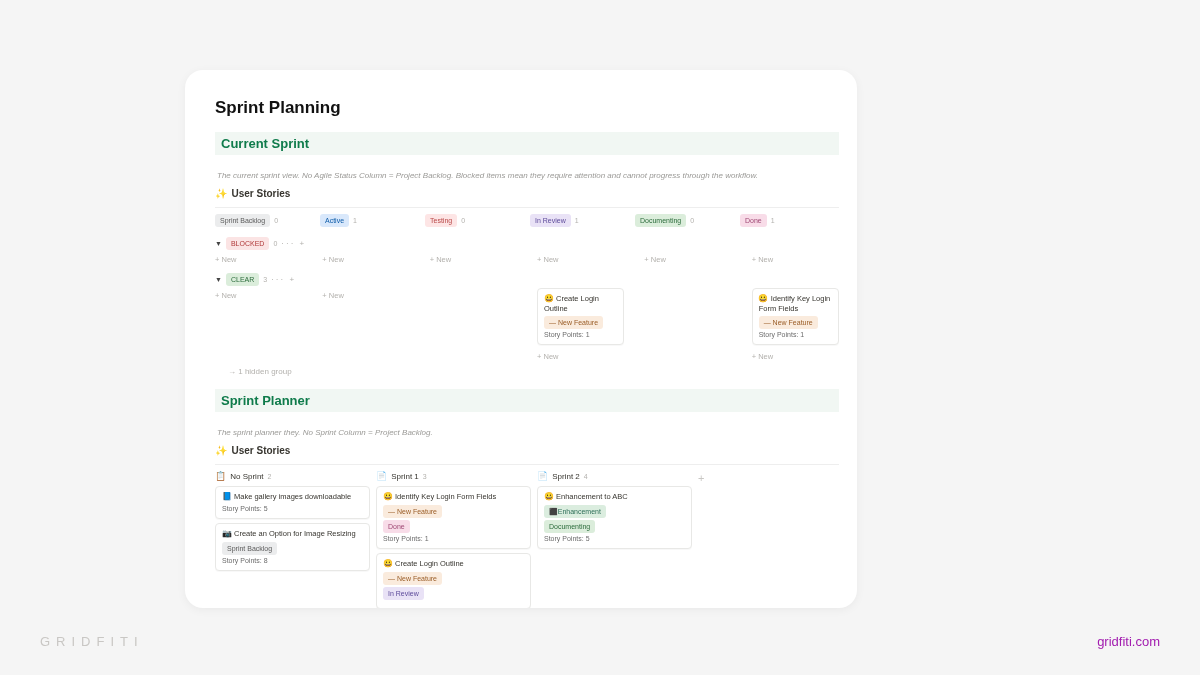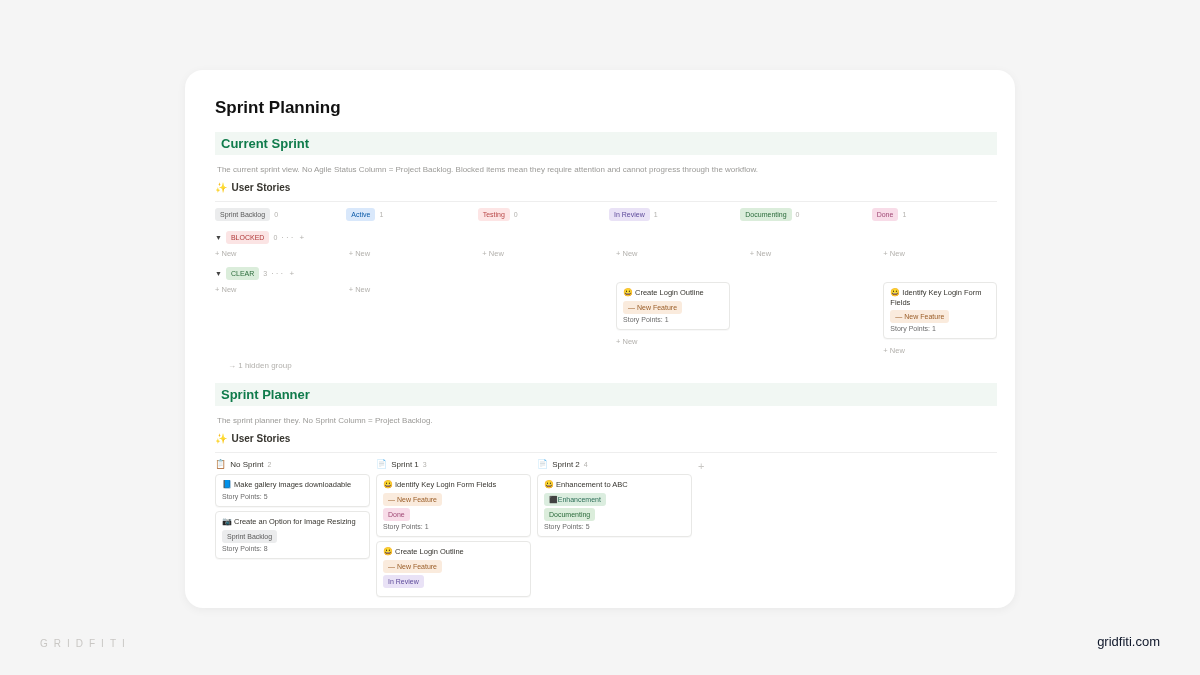--- a/index.html
+++ b/index.html
@@ -10,36 +10,37 @@
   height: 675px;
   overflow: hidden;
   position: relative;
   color: #37352f;
   font-size: 9px;
 }
 .window {
   position: absolute;
   left: 185px;
   top: 70px;
-  width: 830px;
+  width: 672px;
   height: 538px;
   background: #fff;
   border-radius: 18px;
   box-shadow: 0 2px 10px rgba(0,0,0,0.05);
   padding: 28px 18px 0 30px;
   overflow: hidden;
 }
 .page-title { font-size: 17px; font-weight: 700; margin-bottom: 14px; color: #111; }
 .section-header {
   background: #f1f7f3;
   padding: 4px 6px;
-  margin-bottom: 10px;
+  margin-bottom: 16px;
 }
 .section-header h2 { font-size: 13px; font-weight: 700; color: #0f7b4b; }
 .section-desc {
+  font-style: italic;
   color: #9b9a97;
   font-size: 8px;
   margin-bottom: 8px;
   padding-left: 2px;
 }
 .db-title { display: flex; align-items: center; gap: 4px; font-size: 10px; font-weight: 600; margin-bottom: 8px; }
 .db-icon { font-size: 10px; }
 .kanban-cols { display: flex; gap: 6px; border-top: 1px solid #eee; padding-top: 6px; margin-bottom: 4px; }
 .kcol { flex: 1; min-width: 0; }
 .kcol-head { display: flex; align-items: center; gap: 4px; margin-bottom: 4px; font-size: 8px; }
@@ -58,21 +59,21 @@
 .tag-green  { background: #dbeddb; color: #2b6b3b; }
 .tag-pink   { background: #f8dce8; color: #a04a76; }
 .tag-red    { background: #fbe4e4; color: #b03939; }
 .tag-orange { background: #faebdd; color: #9a5d27; }
 .tag-teal   { background: #dbeddf; color: #2d6e58; }
 .tag-redS   { background: #fbd9d9; color: #b02626; }
 .count { color: #b3b1ad; font-size: 7px; }
 .group-row { display: flex; align-items: center; gap: 4px; margin: 6px 0 2px 0; font-size: 8px; }
 .tri { color: #444; font-size: 7px; cursor: pointer; }
 .grp-ctrls { color: #b3b1ad; font-size: 8px; letter-spacing: 2px; }
-.row-slots { display: flex; gap: 20px; }
+.row-slots { display: flex; gap: 20px; justify-content: flex-end; }
 .row-slots > div { flex: 1; min-width: 0; }
 .new-btn { color: #b3b1ad; font-size: 7.5px; padding: 3px 0; cursor: pointer; }
 .card {
   border: 1px solid #e8e8e6;
   border-radius: 4px;
   background: #fff;
   padding: 5px 6px 6px 6px;
   margin-bottom: 4px;
   box-shadow: 0 1px 1px rgba(15,15,15,0.03);
 }
@@ -88,25 +89,25 @@
 .footer-links { color: #b3b1ad; font-size: 8px; padding: 3px 0; cursor: pointer; margin-left: 13px; }
 .footer-links + .footer-links { margin-top: 0; }
 .planner-cols { display: flex; gap: 6px; border-top: 1px solid #eee; padding-top: 6px; }
 .pcol { width: 155px; }
 .pcol-head { display: flex; align-items: center; gap: 4px; font-size: 8px; margin-bottom: 5px; }
 .pcol-head .pemoji { font-size: 9px; }
 .pcol-head .pname { font-weight: 500; }
 .add-col { color: #c9c7c4; font-size: 11px; padding-top: 1px; cursor: pointer; }
 .brand-left {
   position: absolute; left: 40px; bottom: 26px;
-  letter-spacing: 6px; color: #c9c7c4; font-size: 10px; font-weight: 400; text-align: center;
+  letter-spacing: 6px; color: #c9c7c4; font-size: 13px; font-weight: 400; text-align: center;
 }
 .brand-right {
   position: absolute; right: 40px; bottom: 26px;
-  color: #0f172a; font-size: 13px;
+  color: #a21caf; font-size: 13px;
 }
 .spacer { height: 10px; }
 </style>
 </head>
 <body>
 
 <div class="window">
 
   <div class="page-title">Sprint Planning</div>
 

